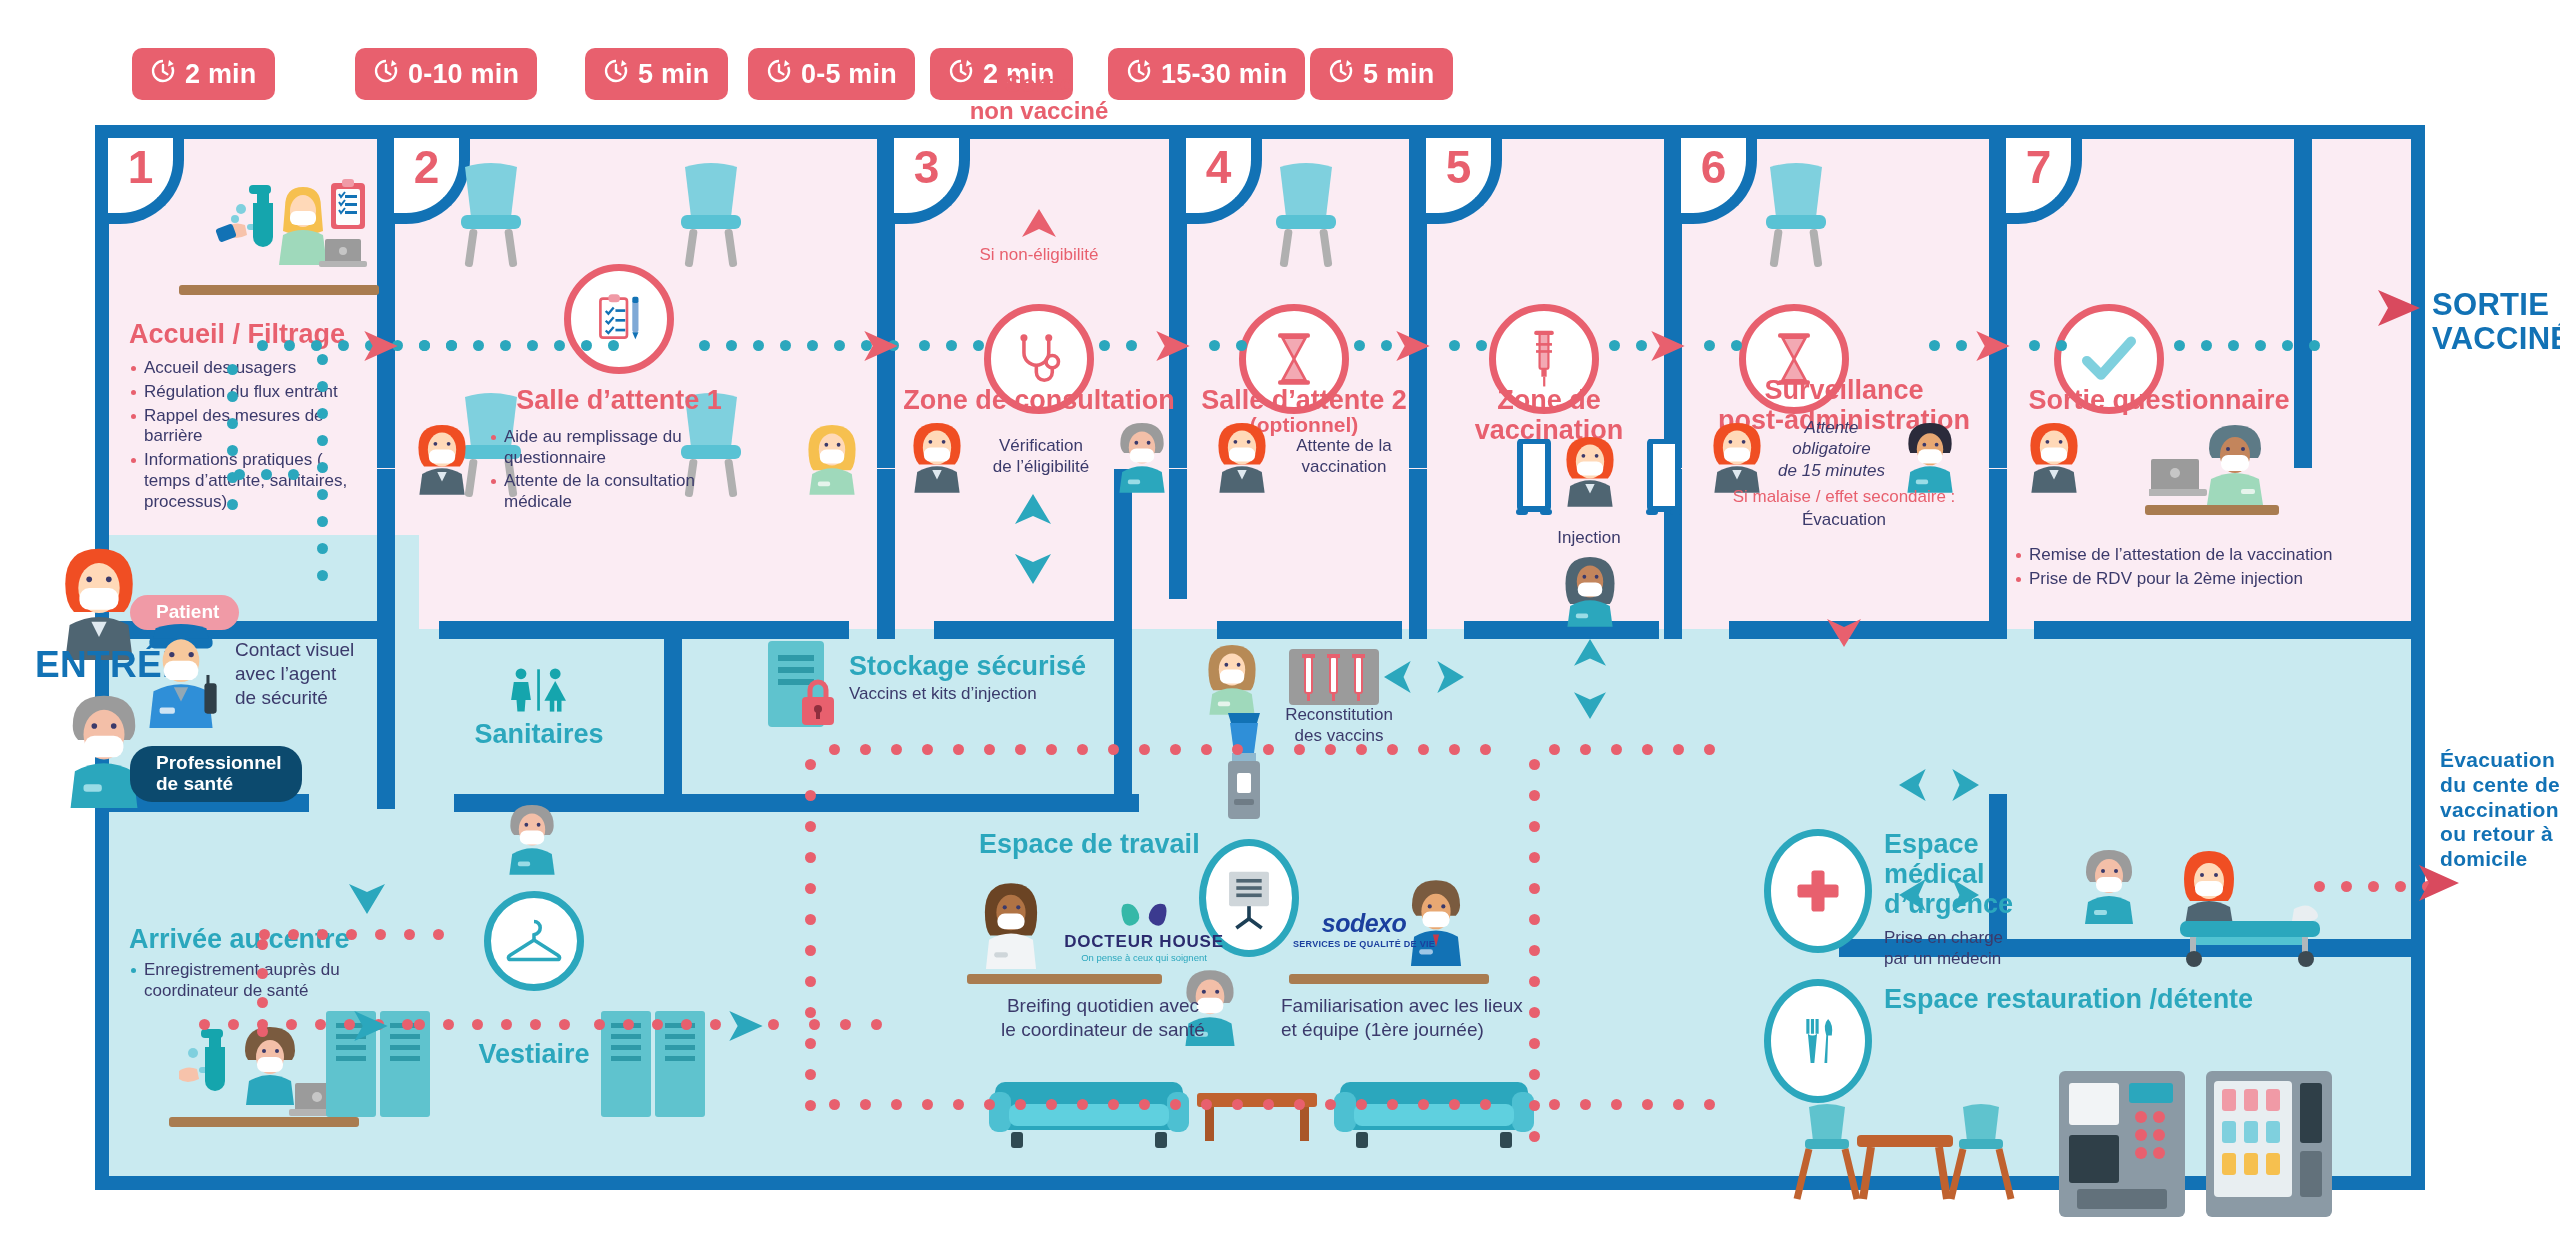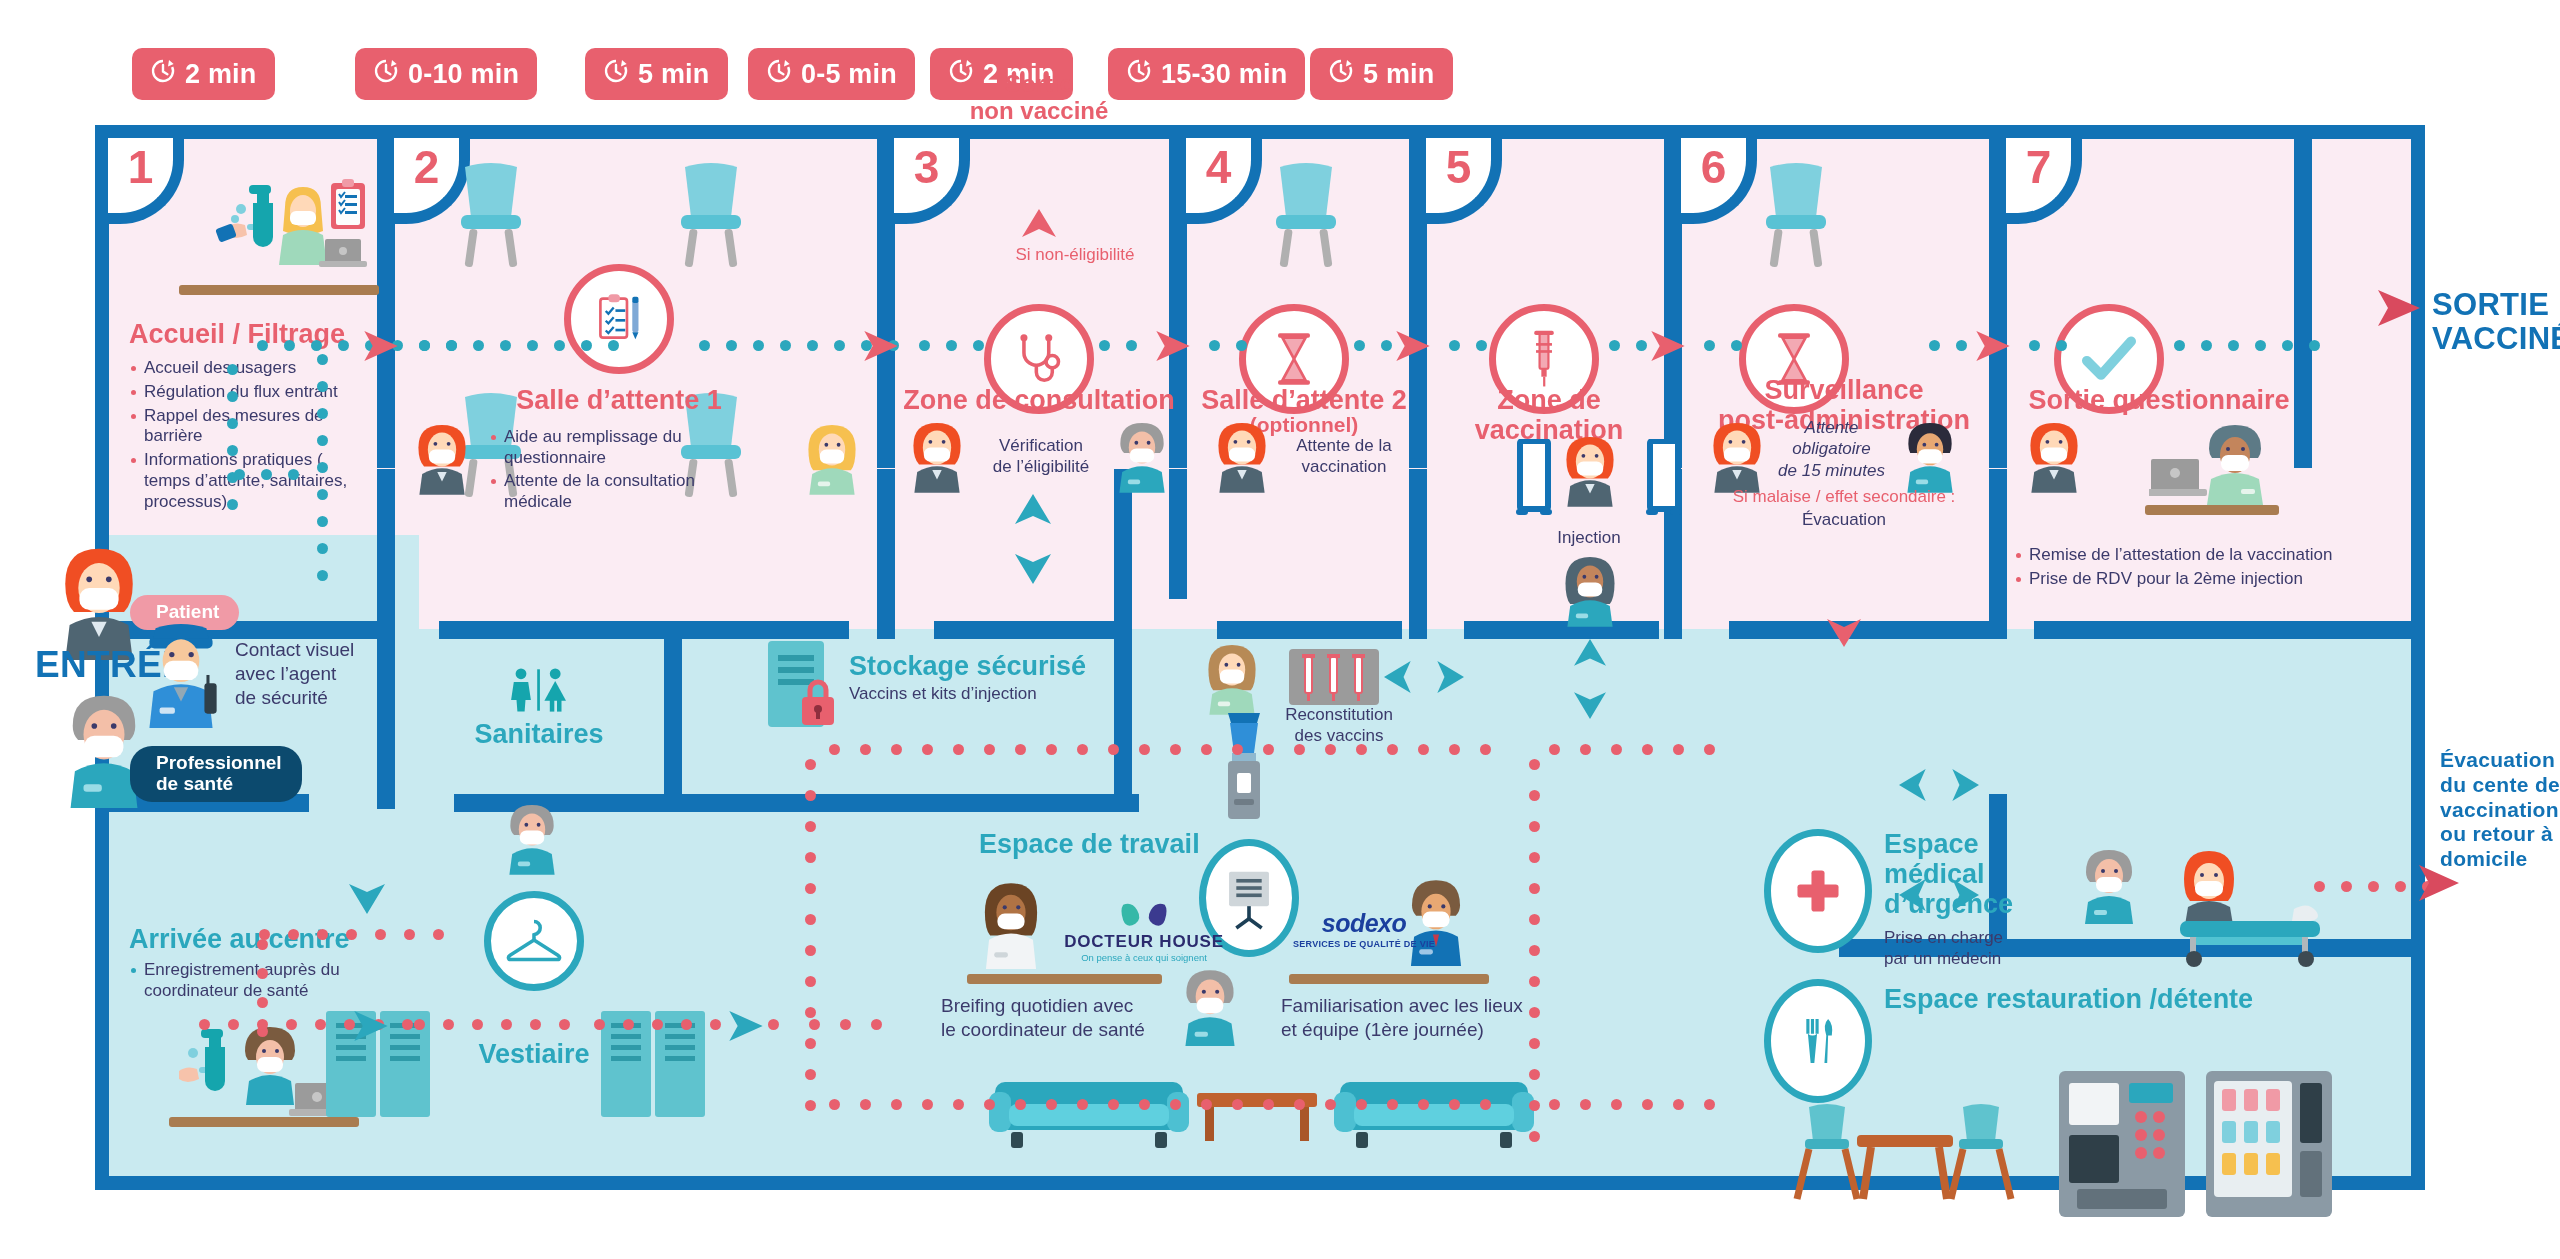--- a/index.html
+++ b/index.html
@@ -306,21 +306,21 @@
 
   <div class="abs center" style="left:800px;top:-68px;width:260px;">
     <div class="pink-title sm" style="white-space:pre-line;">Sortie
 non vacciné</div>
   </div>
   <div class="abs" style="left:913px;top:70px;">
     <svg viewBox="0 0 34 28" width="34" height="28">
         <path d="M17 0 L34 28 L17 20 L0 28 Z" fill="#e8606e"></path>
       </svg>
   </div>
-  <div class="abs center pink-note" style="left:836px;top:105px;width:260px;">Si non-éligibilité</div>
+  <div class="abs center pink-note" style="left:800px;top:105px;width:260px;">Si non-éligibilité</div>
   <div class="dots v" style="left:925px;top:100px;"></div>
   <div class="dots v" style="left:925px;top:135px;"></div>
 
   <div class="circ pink" style="left:875px;top:165px;width:110px;height:110px;">
     <svg viewBox="0 0 70 70" width="62" height="62">
       <path d="M18 12 v16 a14 14 0 0 0 28 0 v-16" stroke="#e8606e" stroke-width="4" fill="none"></path>
       <circle cx="18" cy="11" r="4" fill="#e8606e"></circle>
       <circle cx="46" cy="11" r="4" fill="#e8606e"></circle>
       <path d="M32 42 v8 a9 9 0 0 0 18 0 v-6" stroke="#e8606e" stroke-width="4" fill="none"></path>
       <circle cx="50" cy="38" r="7" fill="none" stroke="#e8606e" stroke-width="4"></circle>
@@ -745,21 +745,21 @@
   </div>
   <div class="abs" style="left:950px;top:762px;width:170px;text-align:center;">
     <svg viewBox="0 0 60 34" width="52" height="30">
       <path d="M6 4 q10 -4 16 6 q6 10 -2 16 q-10 6 -14 -4 q-4 -12 0 -18z" fill="#36b8a8"></path>
       <path d="M54 4 q-10 -4 -16 6 q-6 10 2 16 q10 6 14 -4 q4 -12 0 -18z" fill="#3b3a8f"></path>
     </svg>
     <div style="color:#2b2b6e;font-weight:bold;font-size:17px;letter-spacing:.8px;margin-top:-3px;">DOCTEUR HOUSE</div>
     <div style="color:#2ba7bd;font-size:9.5px;">On pense à ceux qui soignent</div>
   </div>
   <div class="abs" style="left:858px;top:835px;width:195px;height:10px;background:#a97c50;border-radius:3px;"></div>
-  <div class="abs body-txt lg" style="left:832px;top:855px;width:250px;white-space:pre-line;">Breifing quotidien avec
+  <div class="abs body-txt lg" style="left:869px;top:855px;width:250px;white-space:pre-line;text-align:center;">Breifing quotidien avec
 le coordinateur de santé</div>
 
   <div class="abs" style="left:1290px;top:735px;">
     <svg viewBox="0 0 70 90" width="74" height="94">
       <path d="M12 30 q0 -24 23 -24 q23 0 23 24 q0 6 -4 10 l-38 0 q-4 -4 -4 -10z" fill="#7a5b3f"></path>
       <ellipse cx="35" cy="36" rx="14" ry="17" fill="#e8a873"></ellipse>
       <rect x="22" y="36" width="26" height="15" rx="7" fill="#fff"></rect>
       <path d="M14 60 q21 -12 42 0 l3 28 h-48z" fill="#1272b5"></path>
       <path d="M32 58 l3 12 l3 -12 z" fill="#c43a4b"></path>
       <rect x="19" y="72" width="13" height="5" rx="2" fill="#9fc6e6"></rect>

